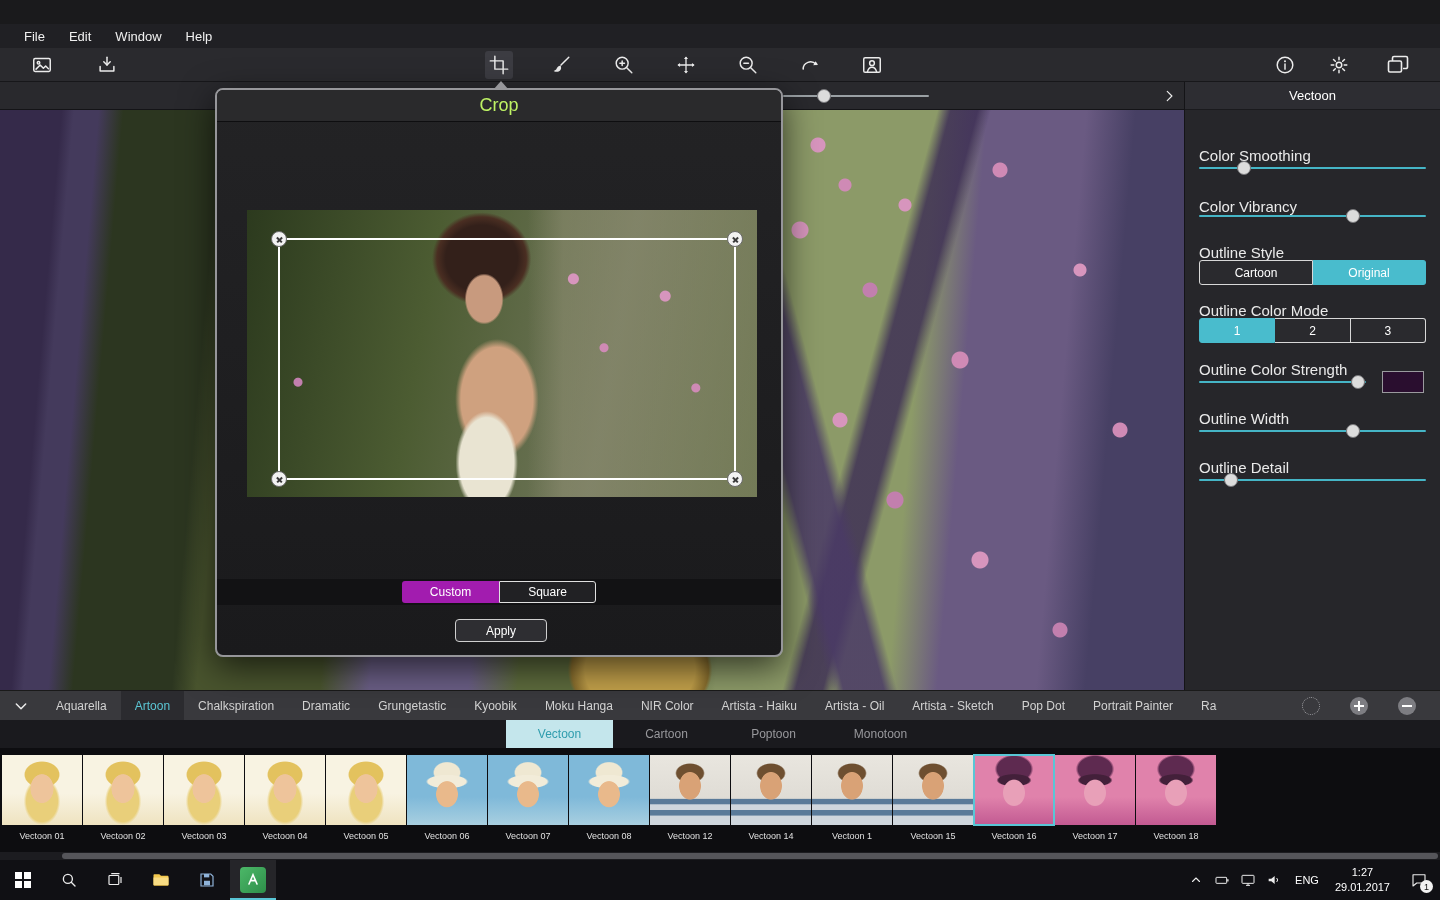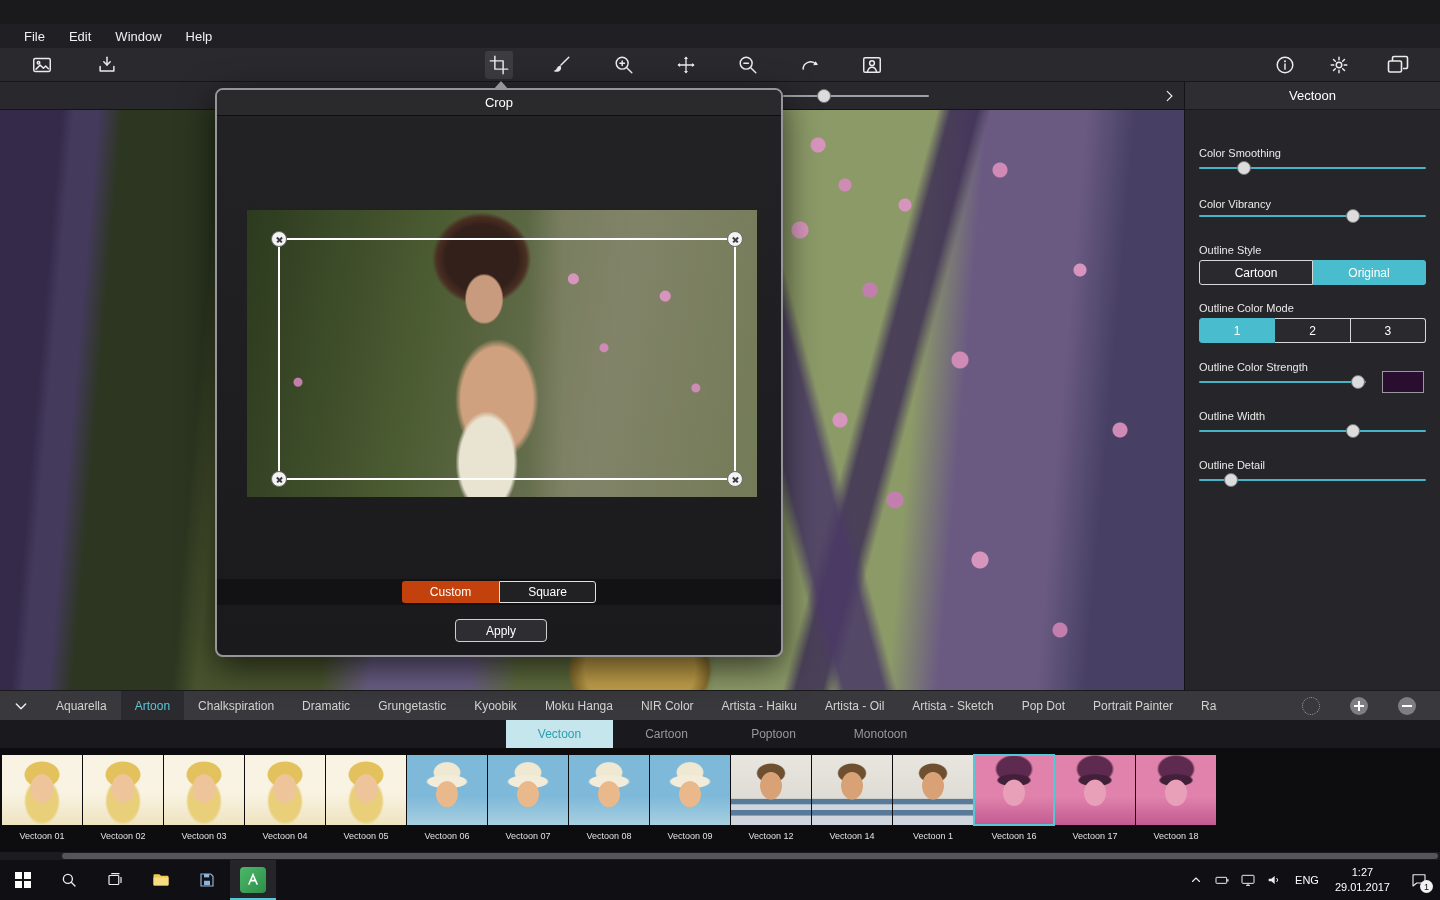--- a/index.html
+++ b/index.html
@@ -50,36 +50,36 @@
       radial-gradient(ellipse 95px 75px at 640px 560px, #c2a04a 0 58%, #8a6f2e 72%, transparent 76%),
       linear-gradient(75deg, transparent 0 62%, rgba(74,58,102,.85) 63% 66%, transparent 67%),
       linear-gradient(105deg, transparent 0 70%, rgba(58,42,84,.8) 71% 73%, transparent 74%),
       linear-gradient(95deg, #352a4a 0 5%, #443a5c 6% 8%, #2c3620 10% 18%, #49542e 20% 30%, #6a5e85 34% 42%, #5d6b3d 46% 58%, #8c9a68 62% 76%, #6a5a82 80% 88%, #474064 92% 100%);
   }
 
   
   .right-panel { position:absolute; top:82px; right:0; width:256px; height:608px; background:#26262a; border-left:1px solid #141417; }
   .panel-header { height:28px; background:#2d2d32; border-bottom:1px solid #1a1a1d; display:flex; align-items:center; justify-content:center; color:#fff; font-size:13px; }
   .panel-body { position:relative; height:580px; }
-  .p-label { position:absolute; left:14px; font-size:11px; color:#eaeaea; }
+  .p-label { position:absolute; left:14px; font-size:15px; color:#eaeaea; }
   .slider { position:absolute; left:14px; right:14px; height:14px; }
   .slider.short { right:74px; }
   .slider .track { position:absolute; left:0; right:0; top:6px; height:2px; background:#45b5c6; border-radius:1px; }
   .slider .handle { position:absolute; top:0; width:14px; height:14px; border-radius:50%; background:#dcdcdc; border:1px solid #77777a; transform:translateX(-50%); }
   .seg { position:absolute; left:14px; right:14px; height:25px; display:flex; }
   .seg-btn { flex:1; display:flex; align-items:center; justify-content:center; font-size:12px; color:#fff; background:#2a2a2e; border:1px solid #d8d8d8; border-left-width:0; }
   .seg-btn:first-child { border-left-width:1px; border-radius:3px 0 0 3px; }
   .seg-btn:last-child { border-radius:0 3px 3px 0; }
   .seg-btn.selected { background:#49bccd; border-color:#49bccd; }
   .swatch { position:absolute; right:16px; width:42px; height:22px; border:1px solid #9a9a9e; }
 
   
   .crop-dialog { position:absolute; left:215px; top:88px; width:568px; height:569px; background:linear-gradient(180deg,#232325,#1a1a1c); border:2px solid #96969a; border-radius:8px; box-shadow:0 10px 34px rgba(0,0,0,.65); z-index:5; }
   .dialog-notch { position:absolute; left:276px; top:-9px; width:16px; height:9px; background:#96969a; clip-path:polygon(50% 0,100% 100%,0 100%); }
-  .dialog-title { height:26px; border-bottom:1px solid #0e0e10; background:#2a2a2c; border-radius:6px 6px 0 0; display:flex; align-items:center; justify-content:center; color:#ffffff; font-size:13px; }
+  .dialog-title { height:32px; border-bottom:1px solid #0e0e10; background:#2a2a2c; border-radius:6px 6px 0 0; display:flex; align-items:center; justify-content:center; color:#bef264; font-size:18px; }
   .crop-photo { position:absolute; left:30px; top:120px; width:510px; height:287px;
     background:
       radial-gradient(circle at 64% 24%, #d795bd 0 5px, transparent 6px),
       radial-gradient(circle at 70% 48%, #cf8ab5 0 4px, transparent 5px),
       radial-gradient(circle at 82% 30%, #d795bd 0 5px, transparent 6px),
       radial-gradient(circle at 88% 62%, #cf8ab5 0 4px, transparent 5px),
       radial-gradient(circle at 10% 60%, #c27fae 0 4px, transparent 5px),
       radial-gradient(ellipse 40px 66px at 47% 88%, #e9e4d2 0 68%, transparent 78%),
       radial-gradient(ellipse 58px 84px at 49% 66%, #cfa17f 0 62%, transparent 72%),
       radial-gradient(ellipse 26px 34px at 46.5% 31%, #c89a7e 0 68%, transparent 75%),
@@ -89,21 +89,21 @@
   }
   .crop-rect { position:absolute; left:31px; top:28px; width:458px; height:242px; border:2px solid #fff; }
   .crop-handle { position:absolute; width:16px; height:16px; border-radius:50%; background:#f2f2f2; border:1px solid #6a6a6a; }
   .crop-handle::before, .crop-handle::after { content:""; position:absolute; left:3.5px; right:3.5px; top:6.5px; height:1.6px; background:#3a3a3a; }
   .crop-handle::before { transform:rotate(45deg); }
   .crop-handle::after { transform:rotate(-45deg); }
   .ch-tl { left:-9px; top:-9px; } .ch-tr { right:-9px; top:-9px; }
   .ch-bl { left:-9px; bottom:-9px; } .ch-br { right:-9px; bottom:-9px; }
   .mode-strip { position:absolute; left:0; right:0; top:489px; height:26px; background:#121214; display:flex; align-items:center; justify-content:center; }
   .mode-btn { width:97px; height:22px; display:flex; align-items:center; justify-content:center; font-size:12px; color:#fff; }
-  .mode-btn.selected { background:#c2410c; border-radius:3px 0 0 3px; }
+  .mode-btn.selected { background:#a21caf; border-radius:3px 0 0 3px; }
   .mode-btn.unselected { background:#212124; border:1px solid #e0e0e0; border-radius:0 3px 3px 0; }
   .apply-btn { position:absolute; left:238px; top:529px; width:92px; height:23px; background:#2e2e32; border:1px solid #cfcfcf; border-radius:4px; display:flex; align-items:center; justify-content:center; color:#fff; font-size:12px; }
 
   
   .tabbar { position:absolute; top:690px; left:0; right:0; height:30px; background:#39393d; border-top:1px solid #1a1a1a; display:flex; align-items:center; color:#d2d2d2; font-size:12px; overflow:hidden; }
   .tab-collapse { width:42px; height:30px; display:flex; align-items:center; justify-content:center; }
   .tab { padding:0 14px; height:38px; display:flex; align-items:center; white-space:nowrap; }
   .tab.selected { background:#2b2b2f; color:#5bc6d4; }
   .circle-btn { position:absolute; top:6px; width:18px; height:18px; border-radius:50%; }
   .circle-btn.reset { border:1.5px dotted #a0a0a4; left:1302px; }
@@ -390,35 +390,35 @@
         <div class="tlabel">Vectoon 06</div>
       </div>
     <div class="thumb t-hat">
         <div class="pic"></div>
         <div class="tlabel">Vectoon 07</div>
       </div>
     <div class="thumb t-hat">
         <div class="pic"></div>
         <div class="tlabel">Vectoon 08</div>
       </div>
-    <div class="thumb t-hat">
-        <div class="pic"></div>
-        <div class="tlabel">Vectoon 09</div>
-      </div>
     <div class="thumb t-man">
         <div class="pic"></div>
         <div class="tlabel">Vectoon 12</div>
       </div>
     <div class="thumb t-man">
         <div class="pic"></div>
         <div class="tlabel">Vectoon 14</div>
       </div>
     <div class="thumb t-man">
         <div class="pic"></div>
         <div class="tlabel">Vectoon 1</div>
+      </div>
+    <div class="thumb t-man">
+        <div class="pic"></div>
+        <div class="tlabel">Vectoon 15</div>
       </div>
     <div class="thumb t-pink selected">
         <div class="pic"></div>
         <div class="tlabel">Vectoon 16</div>
       </div>
     <div class="thumb t-pink">
         <div class="pic"></div>
         <div class="tlabel">Vectoon 17</div>
       </div>
     <div class="thumb t-pink">

